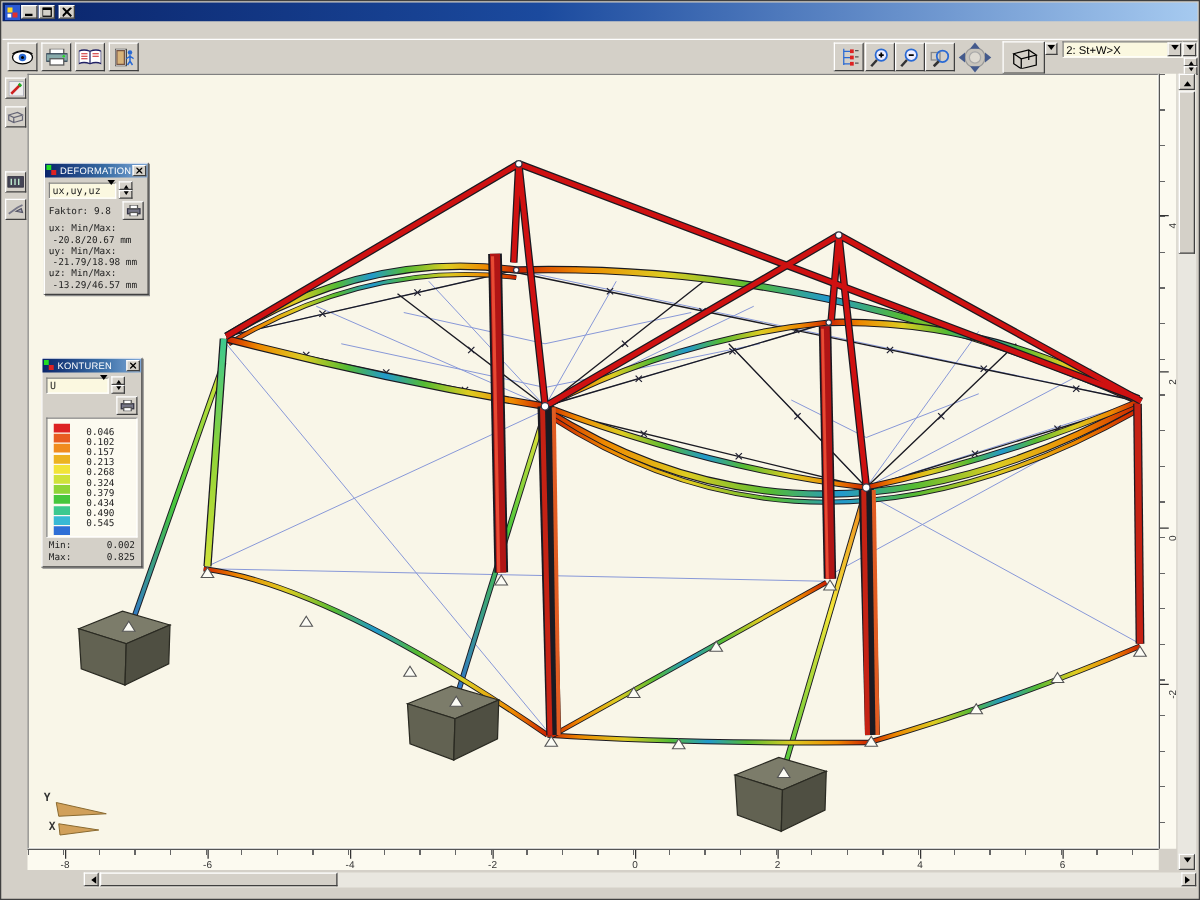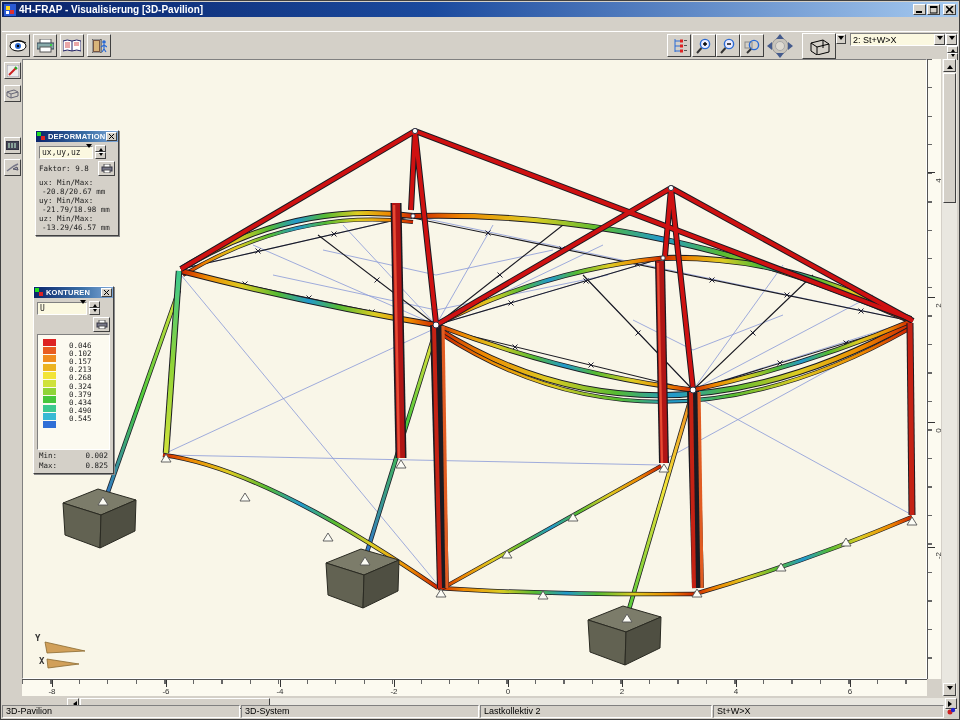--- a/index.html
+++ b/index.html
@@ -76,50 +76,49 @@
   #statusbar { position:absolute; left:1px; right:1px; bottom:1px; height:13px; display:flex; font-size:9px; color:#000; }
   #statusbar .cell { border:1px solid; border-color:#808080 #fff #fff #808080; background:#d4d0c8;
     padding:0 3px; white-space:nowrap; overflow:hidden; margin-right:1px; }
 
   
   .panel { position:absolute; background:#d4d0c8; border:1px solid; border-color:#fff #404040 #404040 #fff;
     box-shadow:1px 1px 0 #888; font-size:8px; color:#222; }
   .ptitle { height:11px; background:linear-gradient(90deg,#0a246a,#3a6ea5 60%,#7fa8d8);
     display:flex; align-items:center; padding:0 1px; }
   .ptitle .pticon { width:9px; height:9px; margin-right:2px; }
-  .ptitle .ptext { color:#fff; font-weight:bold; font-size:7.5px; flex:1; letter-spacing:.2px; }
+  .ptitle .ptext { color:#fff; font-weight:normal; font-size:7.5px; flex:1; letter-spacing:.2px; }
   .pclose { width:11px; height:9px; background:#d4d0c8; border:1px solid; border-color:#fff #404040 #404040 #fff;
     display:flex; align-items:center; justify-content:center; }
   .pbody { padding:3px; font-family:"DejaVu Sans Mono", monospace; font-size:7.5px; }
   .prow { display:flex; align-items:center; margin-bottom:2px; }
   .pfield { background:#fbf8e0; border:1px solid; border-color:#808080 #fff #fff #808080; height:13px;
     display:flex; align-items:center; }
   .pfield .cval { flex:1; padding:0 2px; font-size:8px; }
   .campbtn { width:17px; height:15px; background:#d4d0c8; border:1px solid; border-color:#fff #404040 #404040 #fff;
     display:flex; align-items:center; justify-content:center; margin-left:auto; }
   .mm { line-height:9px; white-space:pre; }
   #contour-scale { position:relative; background:#fcfaf0; border:1px solid; border-color:#808080 #fff #fff #808080;
-    height:116px; margin-top:2px;padding-left:44px; }
+    height:96px; margin-top:2px;padding-left:44px; }
   #contour-scale .swatch { position:absolute; left:5px; width:13px; height:7px; }
   #contour-scale .sval { position:absolute; left:31px; font-size:7.5px; font-family:"DejaVu Sans Mono", monospace; }
   .minmax { display:flex; justify-content:space-between; padding:1px 2px 0 2px; line-height:9px; }
 </style>
 </head>
 <body>
 
 <div id="app">
 
   <div id="titlebar">
     <svg class="app-icon" width="12" height="12">
       <rect x="0" y="0" width="12" height="12" fill="#2a5ad4"></rect>
         <rect x="2" y="2" width="4" height="4" fill="#ffd820"></rect>
       <rect x="6" y="6" width="4" height="4" fill="#e03030"></rect>
         <rect x="2" y="7" width="3" height="3" fill="#fff"></rect>
     </svg>
-    <span class="title">4H-FRAP - Visualisierung [3D-Pavilion]</span>
     <span class="winbtn raised">
         <svg width="7" height="7">
           <rect x="0" y="5" width="6" height="2" fill="#000"></rect>
         </svg>
       </span>
     <span class="winbtn raised">
         <svg width="8" height="8">
           <rect x="0" y="0" width="7" height="7" fill="none" stroke="#000"></rect>
           <rect x="0" y="0" width="7" height="2" fill="#000"></rect>
         </svg>
@@ -628,25 +627,13 @@
   <div id="hscroll">
     <span class="sbtn" style="left:0; top:0; width:12px; height:11px">
         <span class="tri-l" style="margin:0"></span>
       </span>
     <div class="thumb" style="left:13px; top:0; width:190px; height:11px"></div>
     <span class="sbtn" style="right:0; top:0; width:12px; height:11px">
         <span class="tri-r" style="margin:0"></span>
       </span>
   </div>
 
-  <div id="statusbar">
-    <span class="cell" style="width:238px">3D-Pavilion</span>
-    <span class="cell" style="width:238px">3D-System</span>
-    <span class="cell" style="width:232px">Lastkollektiv 2</span>
-    <span class="cell" style="flex:1">St+W&gt;X</span>
-    <span style="width:13px; display:flex; align-items:center; justify-content:center">
-      <svg width="9" height="9">
-          <circle cx="3" cy="5" r="2.5" fill="#c22"></circle>
-          <circle cx="6" cy="3" r="2.2" fill="#22c"></circle>
-        </svg>
-    </span>
-  </div>
 </div>
 
 </body></html>

